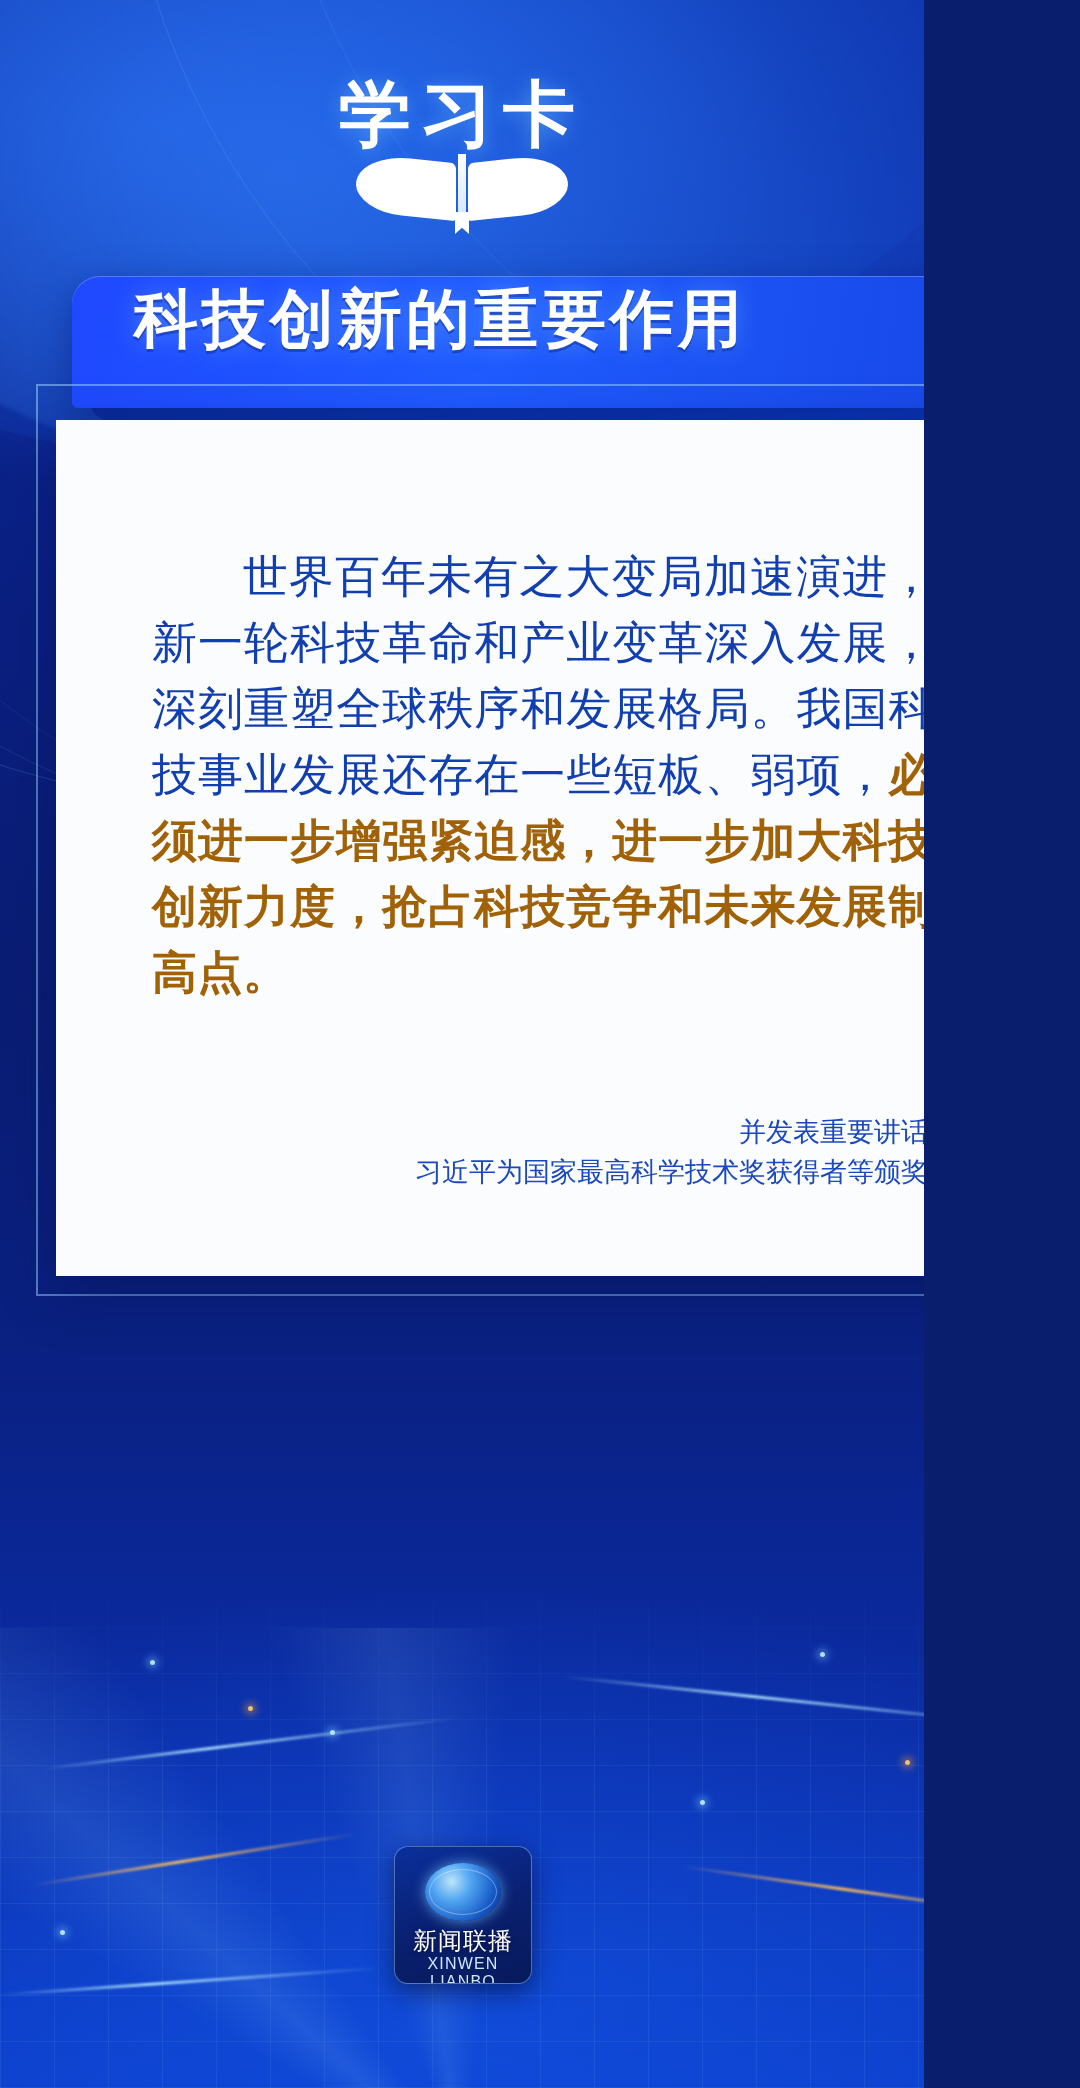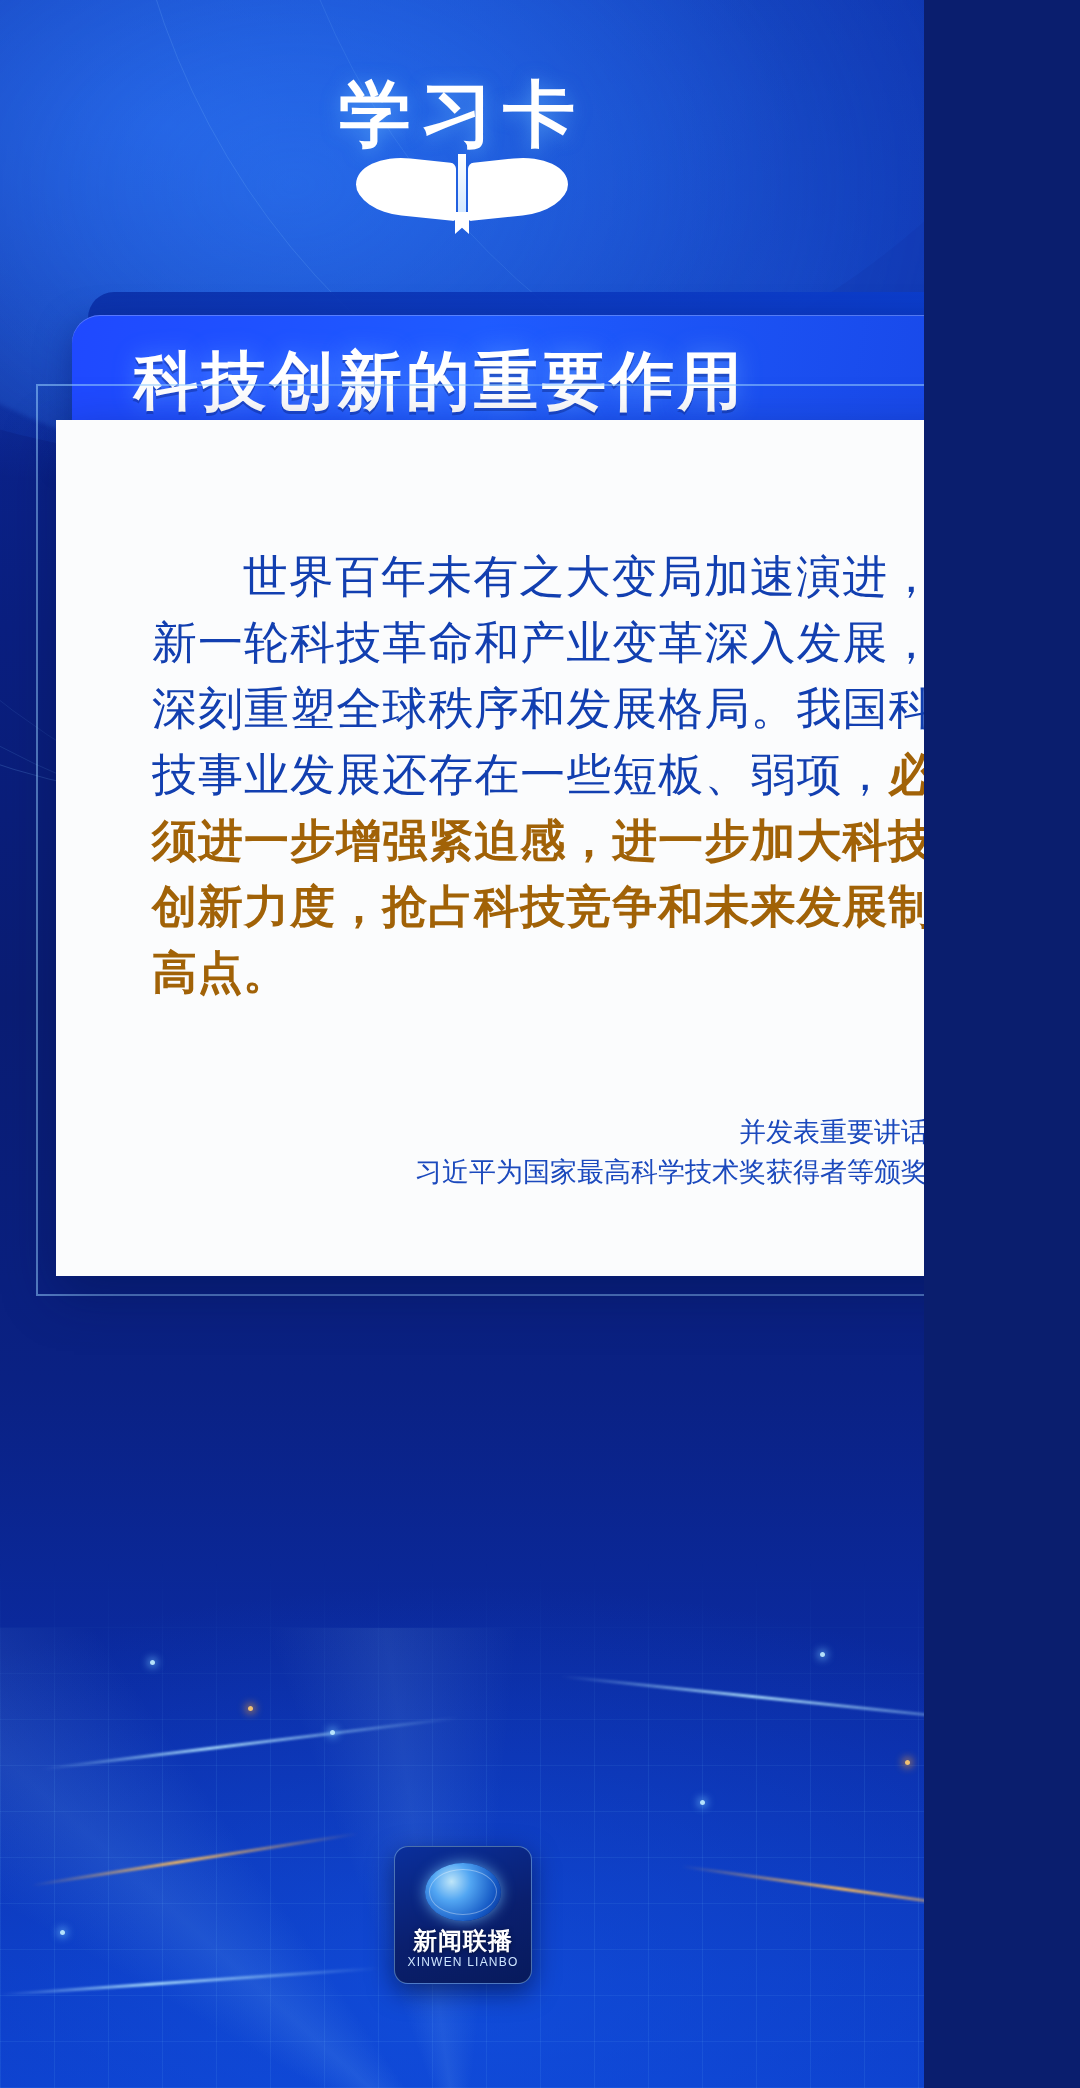--- a/index.html
+++ b/index.html
@@ -180,22 +180,20 @@
   .title-band {
     position: absolute;
     left: 72px;
     top: 276px;
     width: 900px;
     height: 132px;
     border-radius: 28px 6px 28px 6px;
     background: linear-gradient(100deg, #1f49ff 0%, #1f5bff 45%, #1848e8 100%);
     box-shadow: 0 10px 34px rgba(8,30,120,0.55), inset 0 1px 0 rgba(255,255,255,0.25);
     display: flex;
-    align-items: center;
-    margin-top: 39px;
   }
   .title-text {
     font-family: "DejaVu Sans", "Liberation Sans", sans-serif;
     font-weight: bold;
     font-size: 64px;
     letter-spacing: 4px;
     color: #ffffff;
     padding-left: 62px;
     text-shadow: 0 3px 0 rgba(10,40,140,0.45), 0 0 24px rgba(130,200,255,0.45);
     white-space: nowrap;
@@ -285,33 +283,33 @@
     inset: 6px 4px;
     border-radius: 50%;
     border: 1px solid rgba(255,255,255,0.35);
   }
   .badge .cn {
     position: absolute;
     left: 0; right: 0;
     top: 78px;
     text-align: center;
     font-family: "DejaVu Sans", "Liberation Sans", sans-serif;
-    font-weight: bold;
+    font-weight: normal;
     font-size: 24px;
     letter-spacing: 1px;
     color: #ffffff;
     text-shadow: 0 1px 4px rgba(0,0,0,0.5);
   }
   .badge .en {
     position: absolute;
     left: 0; right: 0;
     top: 108px;
     text-align: center;
     font-family: "Liberation Sans", sans-serif;
-    font-size: 12px;
+    font-size: 16px;
     letter-spacing: 1.2px;
     color: #cfe6ff;
   }
 </style>
 </head>
 <body>
 
 <div id="poster">
 
   <div class="bg-layer">

